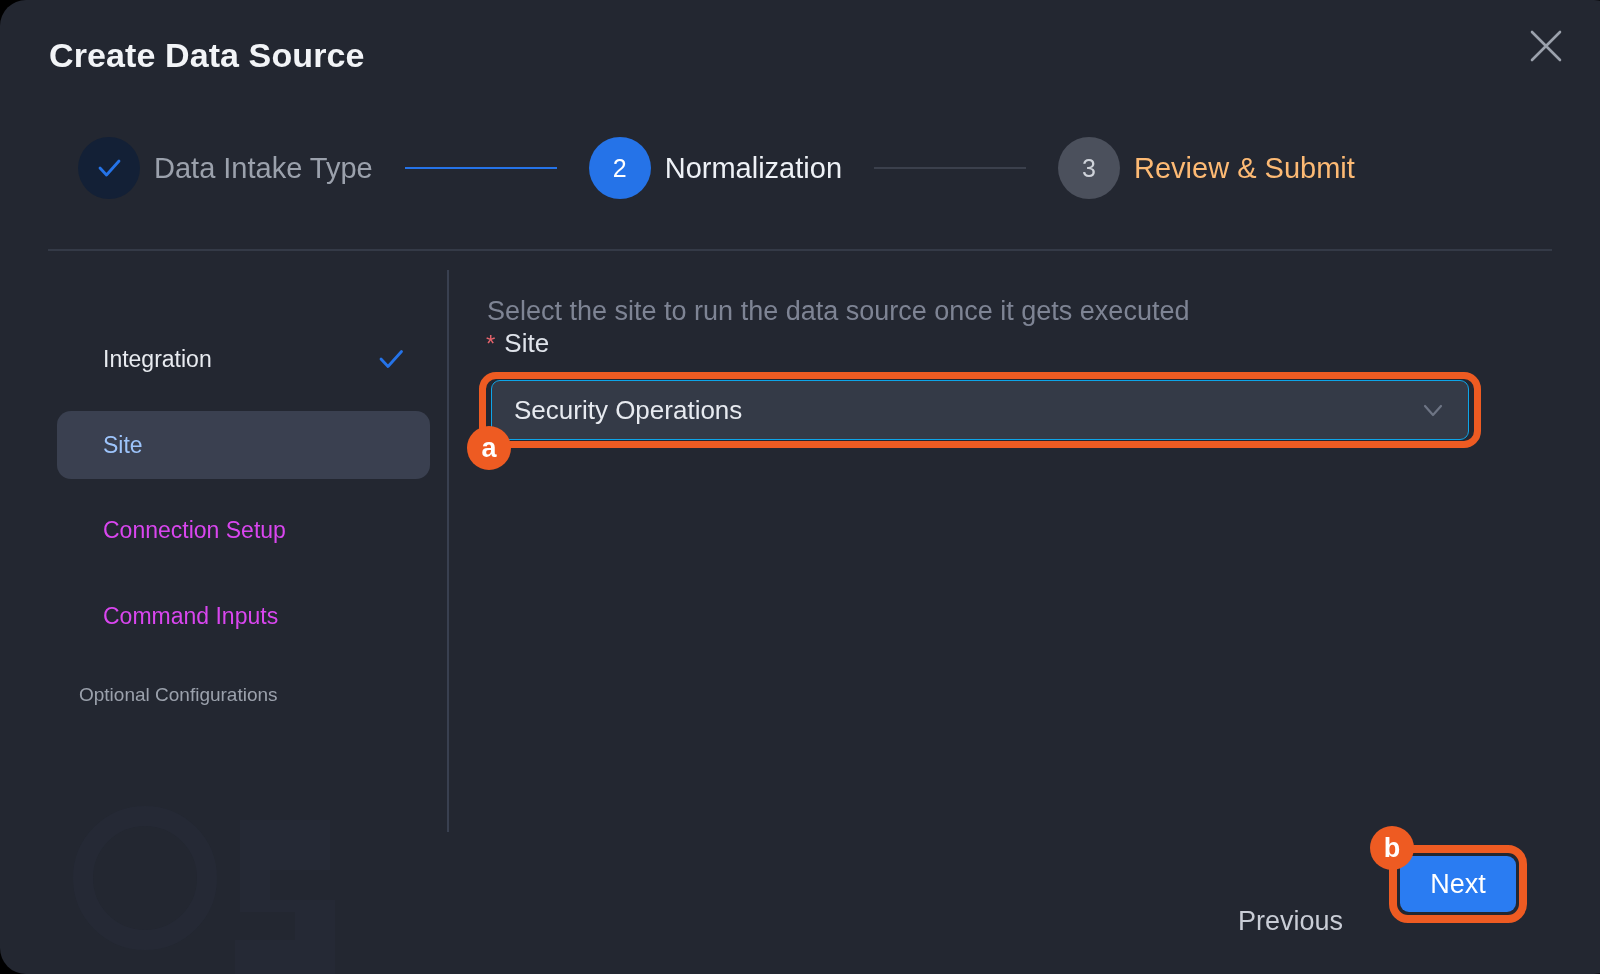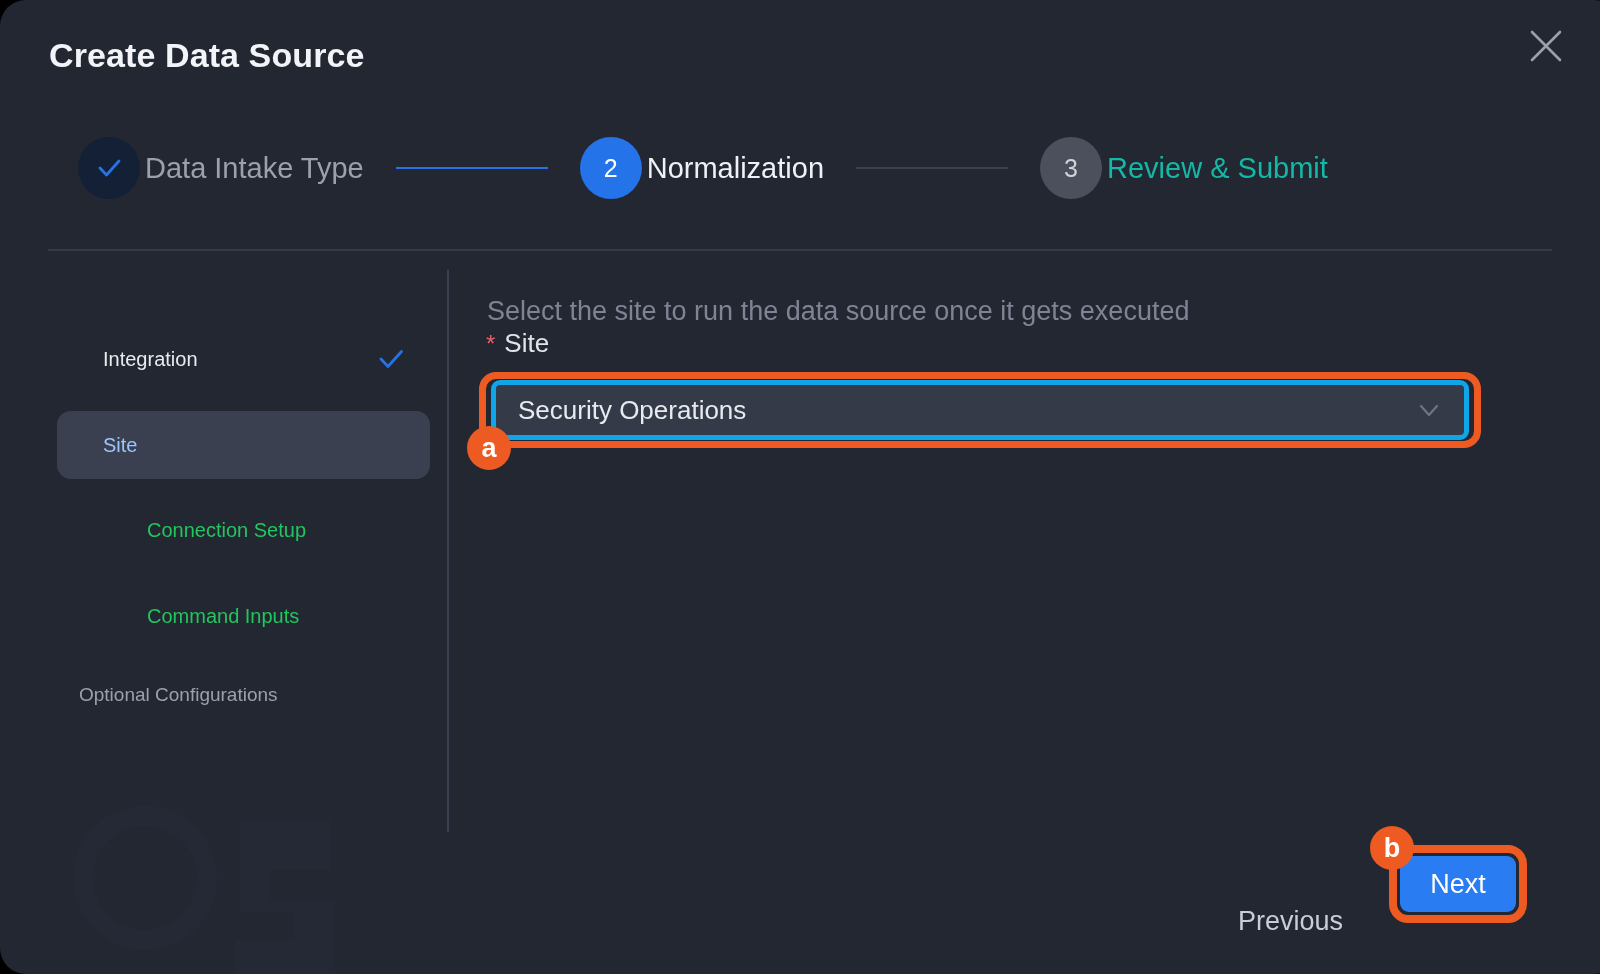--- a/index.html
+++ b/index.html
@@ -90,27 +90,27 @@
   }
   .step-circle.active {
     background: #2573e8;
     color: #ffffff;
   }
   .step-circle.todo {
     background: #4b505c;
     color: #cfd3da;
   }
   .step-label {
-    margin-left: 5px;
+    margin-left: 14px;
     font-size: 29px;
     white-space: nowrap;
   }
   .step-label.done   { color: #9ba1ac; }
   .step-label.active { color: #eef1f6; }
-  .step-label.todo   { color: #14b8a6; }
+  .step-label.todo   { color: #fdba74; }
 
   .step-connector {
     height: 2px;
     width: 152px;
     margin: 0 32px;
     flex: 0 0 auto;
   }
   .step-connector.filled { background: #2573e8; }
   .step-connector.empty  { background: #3b404c; }
 
@@ -142,27 +142,27 @@
   .nav-item {
     height: 68px;
     display: flex;
     align-items: center;
     padding: 0 24px 0 46px;
     border-radius: 14px;
     box-sizing: border-box;
     cursor: pointer;
   }
   .nav-item .nav-label {
-    font-size: 20px;
+    font-size: 23px;
     flex: 1 1 auto;
   }
   .nav-item.completed .nav-label { color: #e8ebf0; }
   .nav-item.active { background: #3a4050; }
   .nav-item.active .nav-label { color: #9dc4fb; }
-  .nav-item.disabled .nav-label { color: #22c55e; margin-left: 44px; }
+  .nav-item.disabled .nav-label { color: #d946ef; }
 
   .nav-check { flex: 0 0 auto; display: flex; }
 
   .nav-gap-18 { height: 18px; }
   .nav-gap-17 { height: 17px; }
   .nav-gap-28 { height: 28px; }
 
   #optional-heading {
     font-size: 19px;
     color: #9ba1ac;
@@ -212,21 +212,21 @@
     pointer-events: none;
   }
 
   #site-select {
     position: absolute;
     left: 491px;
     top: 380px;
     width: 978px;
     height: 60px;
     background: #343a47;
-    border: 5px solid #0ea5e9;
+    border: 1px solid #0ea5e9;
     border-radius: 9px;
     box-sizing: border-box;
     display: flex;
     align-items: center;
     padding: 0 22px;
     cursor: pointer;
   }
   #site-select-value {
     flex: 1 1 auto;
     font-size: 26px;

